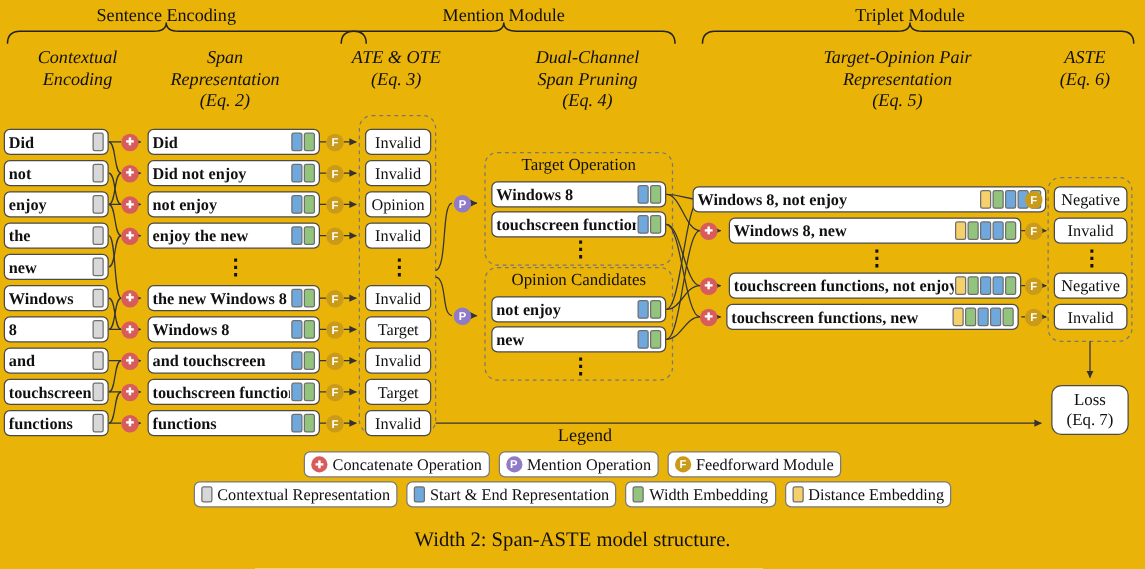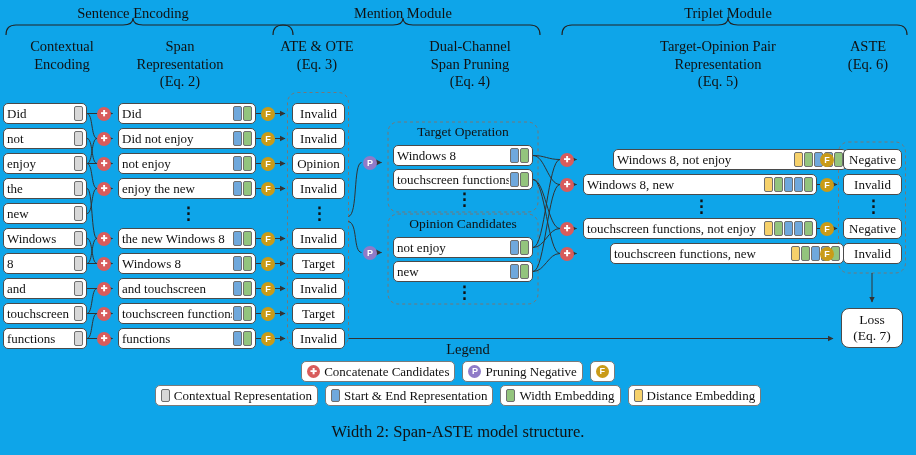--- a/index.html
+++ b/index.html
@@ -1,23 +1,23 @@
 <!DOCTYPE html>
 <html><head>
 <meta charset="utf-8">
 <style>
   html,body{margin:0;padding:0;background:#fff;}
-  #fig{position:relative;width:916px;height:455px;background:#0ea5e9;
+  #fig{position:relative;width:916px;height:455px;background:#eab308;
        font-family:"Liberation Serif", serif;color:#111;overflow:hidden;}
   svg.wires{position:absolute;left:0;top:0;width:916px;height:455px;}
   .sec{position:absolute;text-align:center;font-size:14.5px;line-height:16px;}
-  .hdr{position:absolute;text-align:center;font-size:14.5px;line-height:17.5px;white-space:pre-line;}
+  .hdr{position:absolute;text-align:center;font-size:14.5px;line-height:17.5px;white-space:pre-line;font-style:italic;}
   .box{position:absolute;height:21px;background:#fff;border:1px solid #4a4a4a;border-radius:5px;
        display:flex;align-items:center;padding:0 3px;font-size:13px;box-sizing:border-box;}
-  .box .btxt{flex:1;white-space:nowrap;overflow:hidden;}
+  .box .btxt{flex:1;white-space:nowrap;overflow:hidden;font-weight:bold;}
   .box.center{justify-content:center;padding:0;}
   .sq{width:9px;height:15px;border:1px solid #6f6f6f;border-radius:2px;flex:none;margin-left:1px;box-sizing:border-box;}
   .sq.gray{background:#d8d8d8;}
   .sq.blue{background:#6fa8dc;}
   .sq.green{background:#93c47d;}
   .sq.yellow{background:#f6d16b;}
   .circ{position:absolute;width:14px;height:14px;border-radius:50%;color:#fff;
         display:flex;align-items:center;justify-content:center;
         font-family:"Liberation Sans",sans-serif;font-weight:bold;font-size:9px;line-height:1;}
   .circ.plus{background:#d85c5c;font-size:8px;}
@@ -393,21 +393,21 @@
   <div class="circ plus" style="left:560px;top:178px">
       <span>✚</span>
     </div>
   <div class="circ plus" style="left:560px;top:222px">
       <span>✚</span>
     </div>
   <div class="circ plus" style="left:560px;top:247px">
       <span>✚</span>
     </div>
 
-  <div class="box" style="left:613px;top:149px;width:234px">
+  <div class="box" style="left:554px;top:149px;width:283px">
       <span class="btxt">Windows 8, not enjoy</span>
       <span class="sq yellow"></span>
       <span class="sq green"></span>
       <span class="sq blue"></span>
       <span class="sq blue"></span>
       <span class="sq green"></span>
     </div>
   <div class="box" style="left:583px;top:174px;width:234px">
       <span class="btxt">Windows 8, new</span>
       <span class="sq yellow"></span>
@@ -418,21 +418,21 @@
     </div>
   <div class="dots" style="left:693px;top:197px">⋮</div>
   <div class="box" style="left:583px;top:218px;width:234px">
       <span class="btxt">touchscreen functions, not enjoy</span>
       <span class="sq yellow"></span>
       <span class="sq green"></span>
       <span class="sq blue"></span>
       <span class="sq blue"></span>
       <span class="sq green"></span>
     </div>
-  <div class="box" style="left:610px;top:243px;width:234px">
+  <div class="box" style="left:581px;top:243px;width:234px">
       <span class="btxt">touchscreen functions, new</span>
       <span class="sq yellow"></span>
       <span class="sq green"></span>
       <span class="sq blue"></span>
       <span class="sq blue"></span>
       <span class="sq green"></span>
     </div>
 
   <div class="circ ff" style="left:820px;top:153px">
       <span>F</span>
@@ -463,32 +463,33 @@
 
   <div class="lossbox">Loss
 (Eq. 7)</div>
 
   <div class="legend-title">Legend</div>
   <div class="legrow ops">
     <span class="legitem">
         <span class="circ plus">
           <span>✚</span>
         </span>
-        <span>Concatenate Candidates</span>
+        <span>Concatenate Operation</span>
       </span>
     <span class="legitem">
         <span class="circ prune">
           <span>P</span>
         </span>
-        <span>Pruning Negative</span>
+        <span>Mention Operation</span>
       </span>
     <span class="legitem">
         <span class="circ ff">
           <span>F</span>
         </span>
+        <span>Feedforward Module</span>
       </span>
   </div>
   <div class="legrow reps">
     <span class="legitem">
         <span class="sq gray"></span>
         <span>Contextual Representation</span>
       </span>
     <span class="legitem">
         <span class="sq blue"></span>
         <span>Start &amp; End Representation</span>

